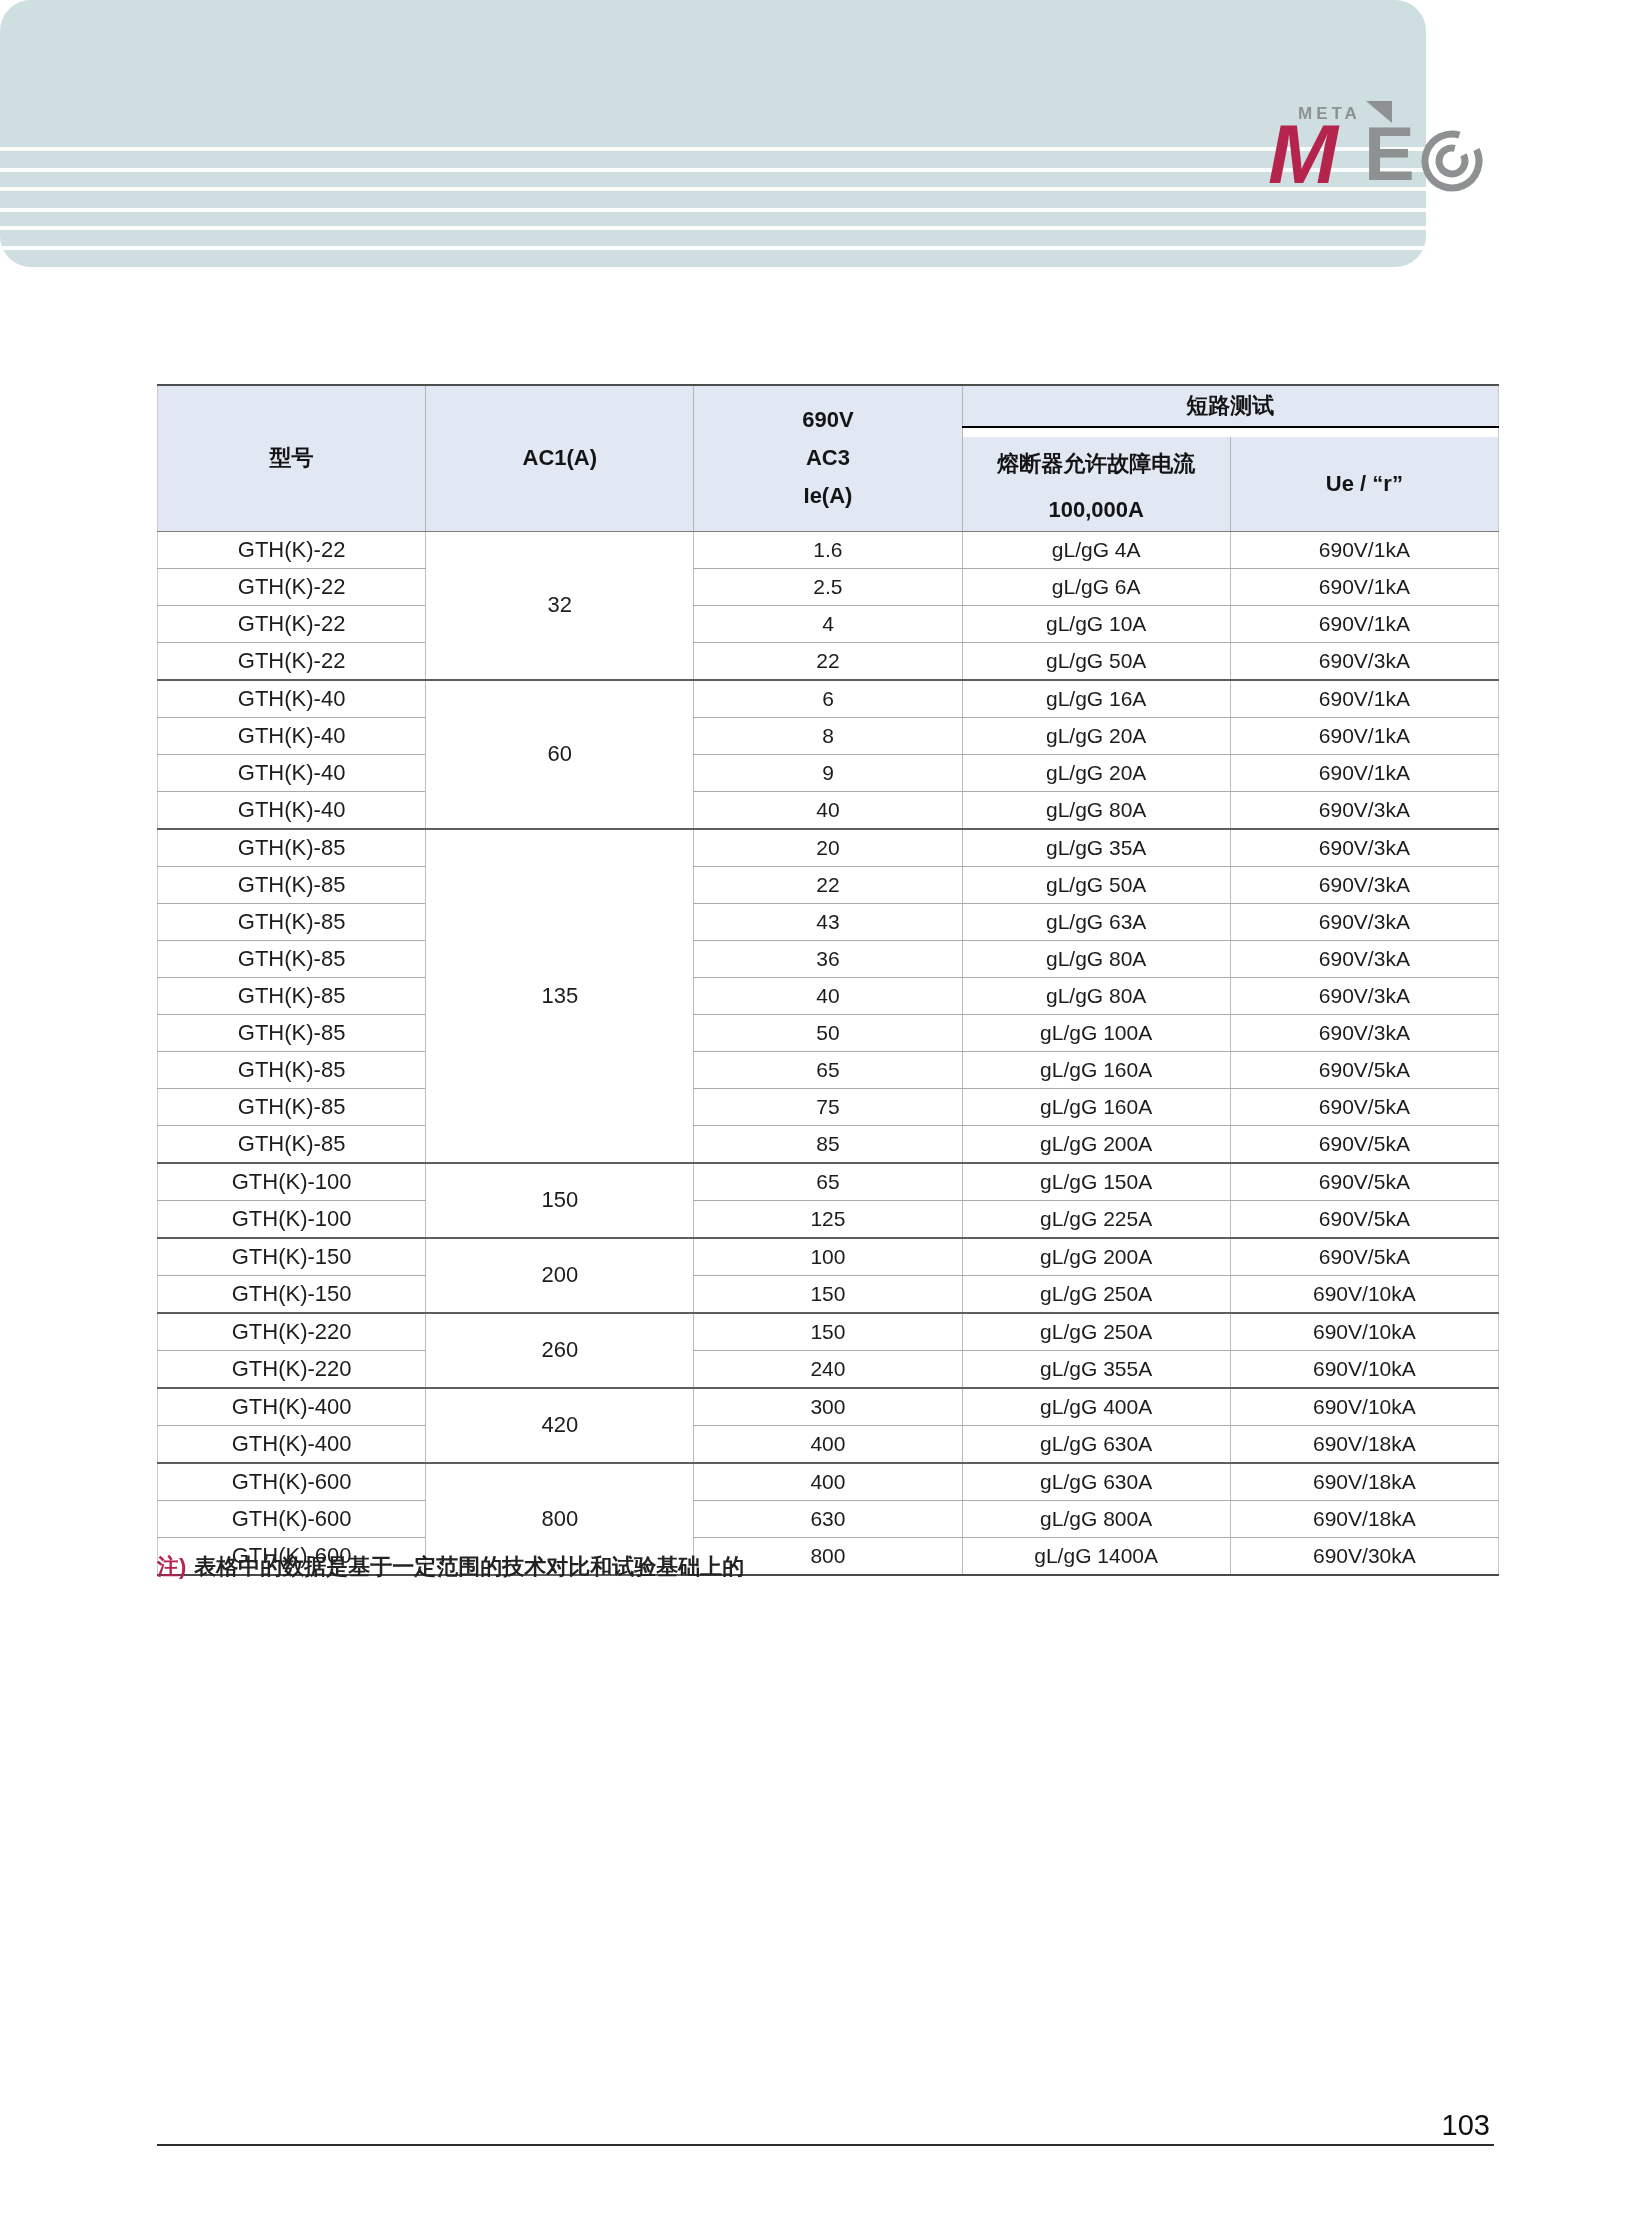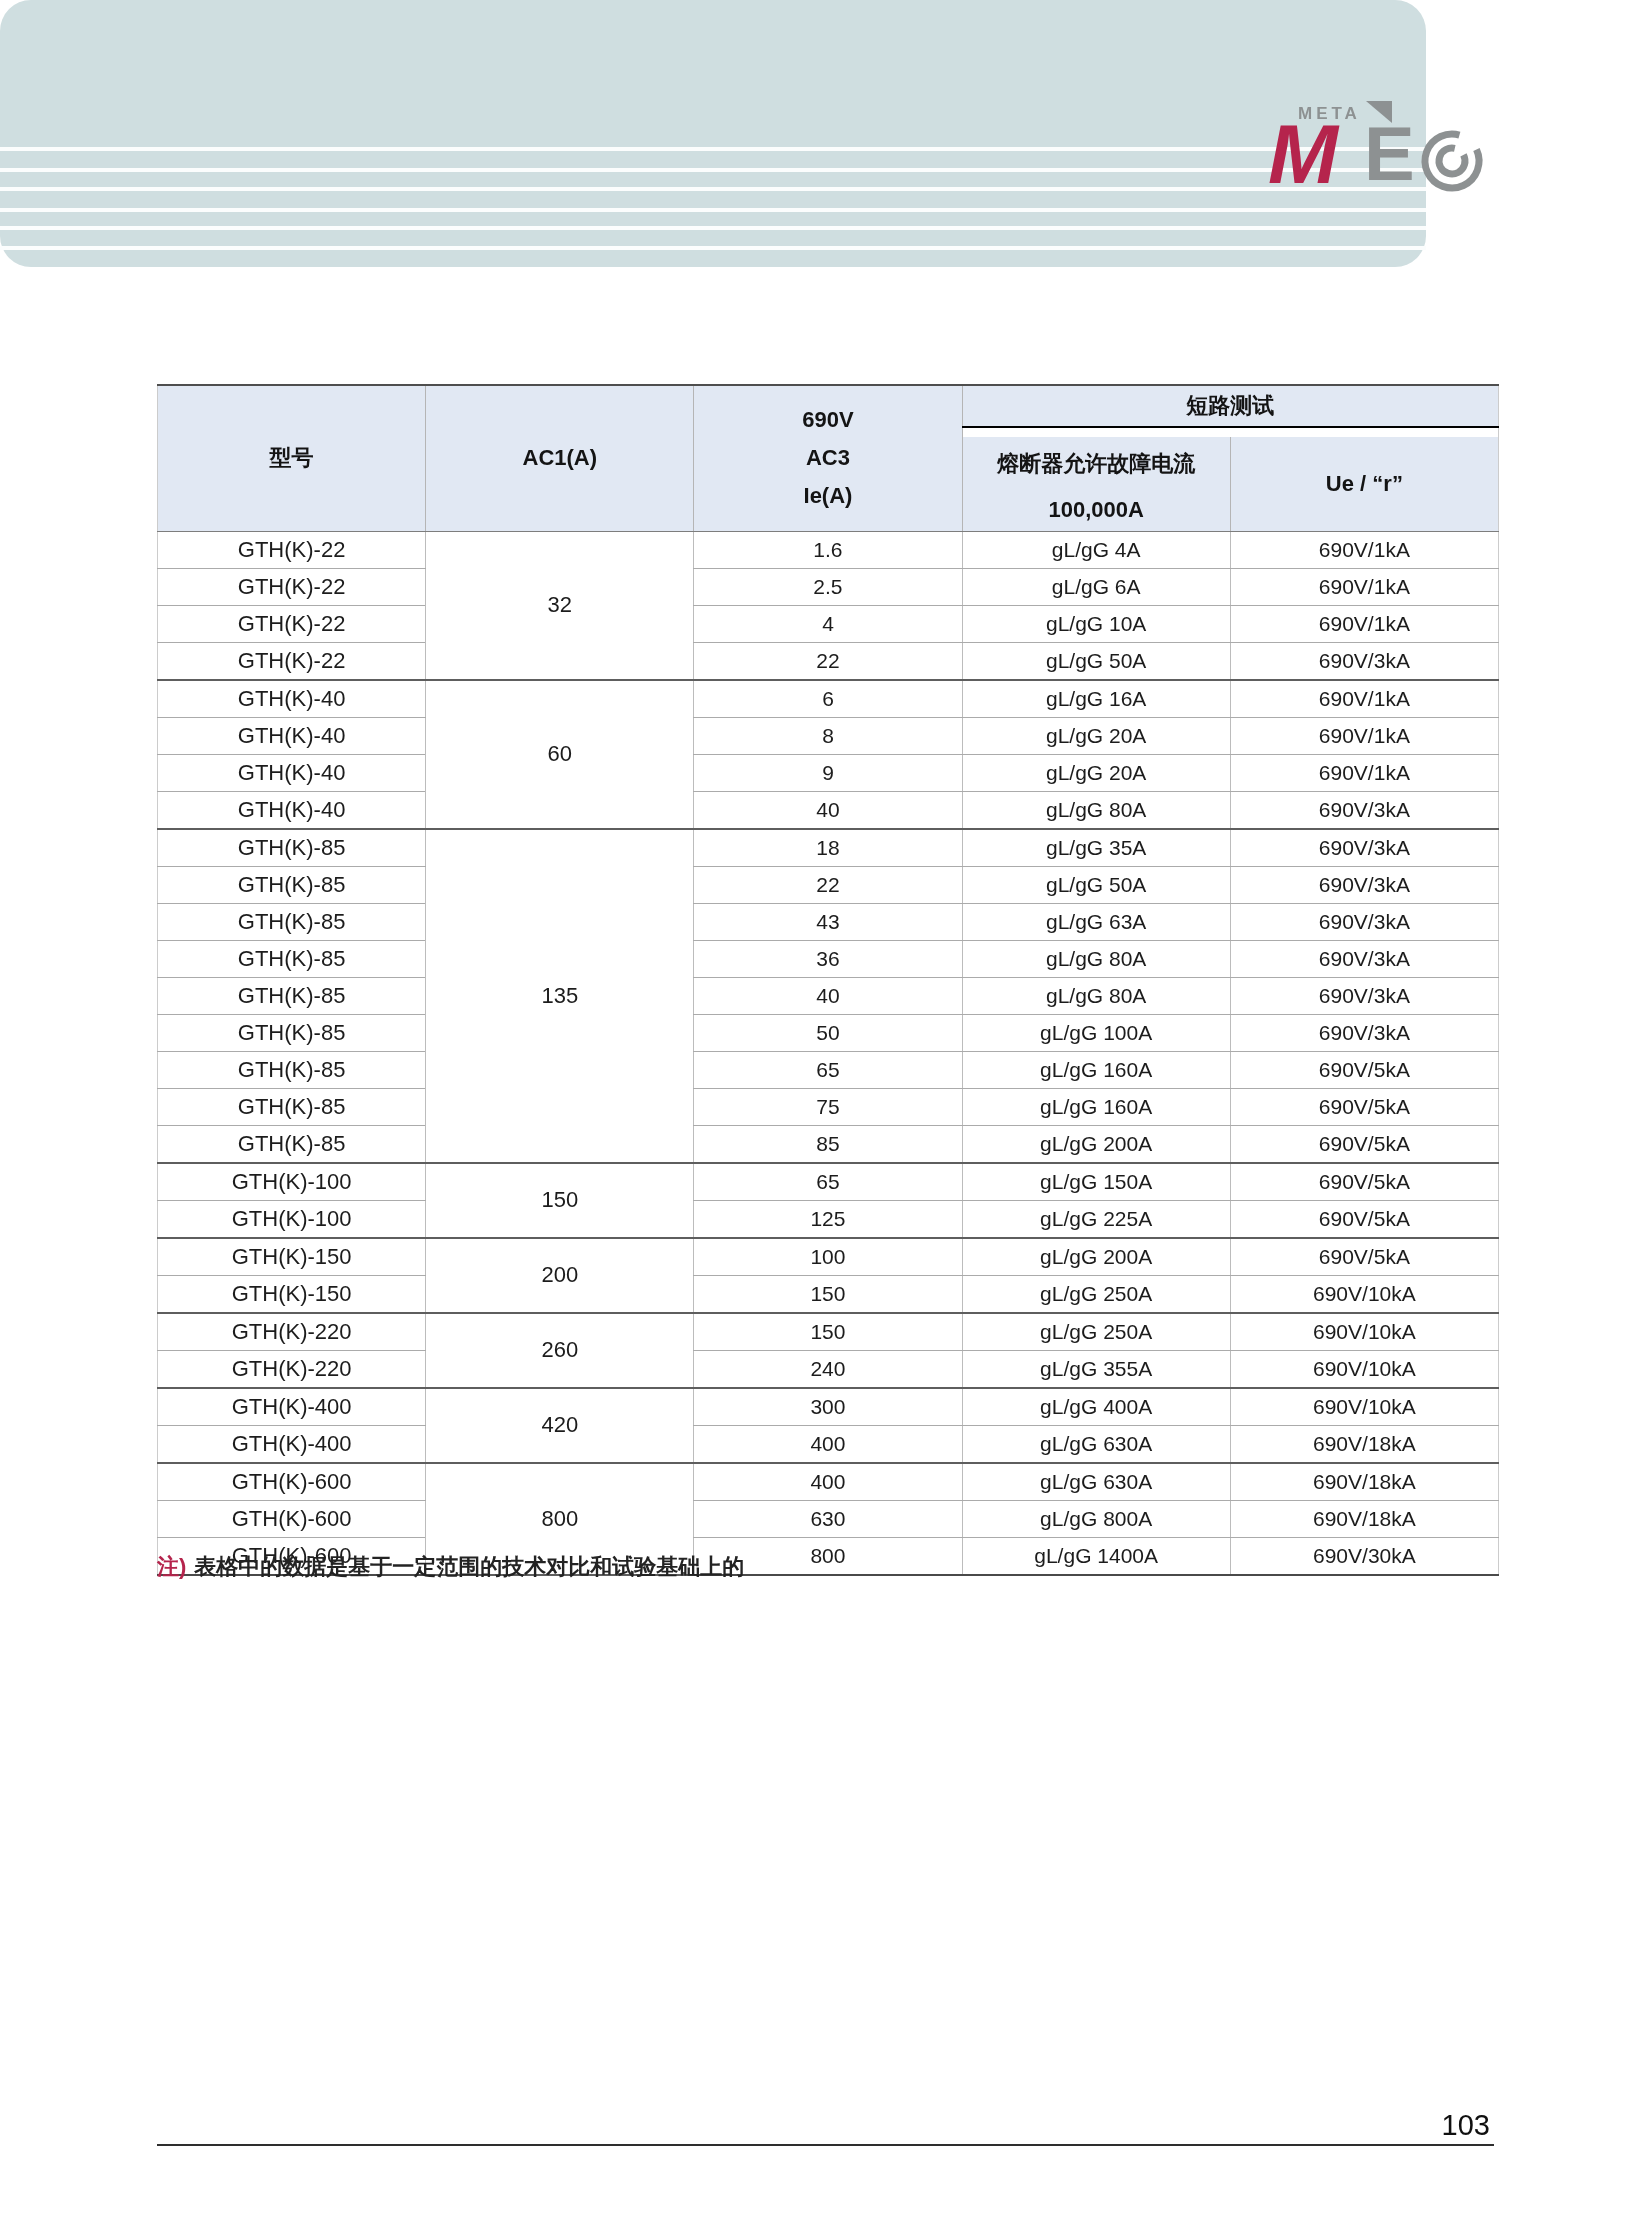--- a/index.html
+++ b/index.html
@@ -173,21 +173,21 @@
         </tr>
         <tr>
           <td class="grp">GTH(K)-40</td>
           <td class="grp">40</td>
           <td class="grp">gL/gG 80A</td>
           <td class="grp">690V/3kA</td>
         </tr>
         <tr>
           <td>GTH(K)-85</td>
           <td class="ac1 grp" rowspan="9">135</td>
-          <td>18</td>
+          <td>20</td>
           <td>gL/gG 35A</td>
           <td>690V/3kA</td>
         </tr>
         <tr>
           <td>GTH(K)-85</td>
           <td>22</td>
           <td>gL/gG 50A</td>
           <td>690V/3kA</td>
         </tr>
         <tr>

